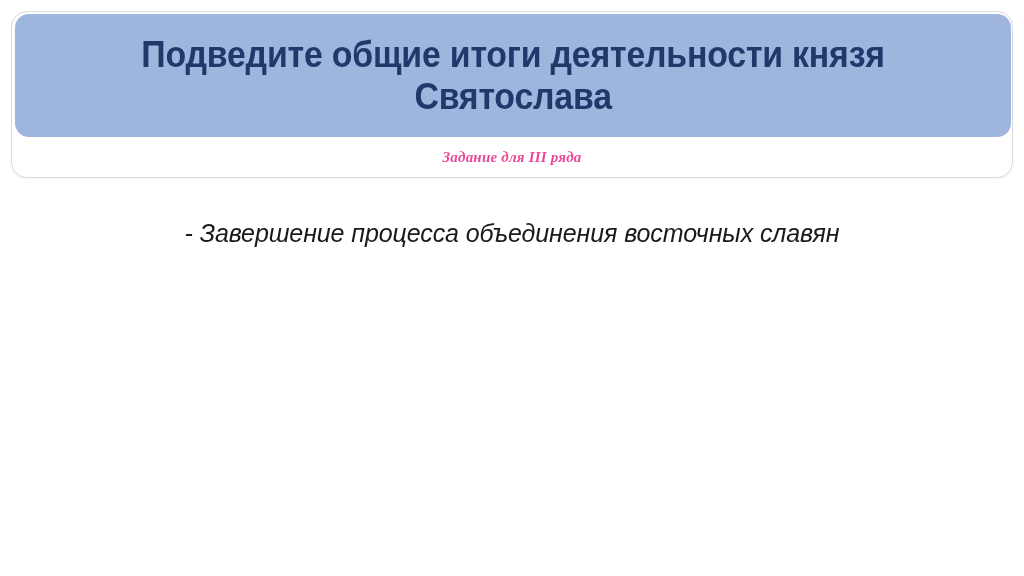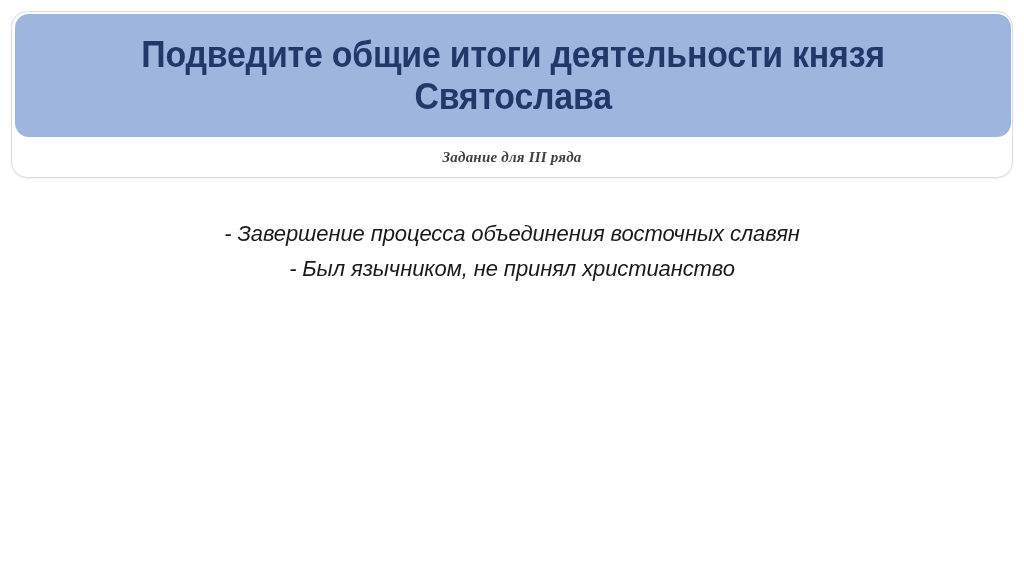--- a/index.html
+++ b/index.html
@@ -76,21 +76,21 @@
     top: 125px;
     width: 1000px;
     height: 40px;
     display: flex;
     align-items: center;
     justify-content: center;
   }
 
   .subtitle-text {
     margin: 0;
-    color: #404040;
+    color: #ec4899;
     font-family: "Liberation Serif", serif;
     font-weight: bold;
     font-style: italic;
     font-size: 15px;
     letter-spacing: 0.2px;
     text-align: center;
   }
 
   
   .body-block {
@@ -99,21 +99,21 @@
     top: 216px;
     width: 1024px;
     text-align: center;
   }
 
   .body-line {
     margin: 0;
     color: #1a1a1a;
     font-family: "Liberation Sans", sans-serif;
     font-style: italic;
-    font-size: 22px;
+    font-size: 25px;
     line-height: 35px;
     letter-spacing: -0.1px;
     white-space: nowrap;
   }
 </style>
 </head>
 <body>
 
 <div class="slide">
 
@@ -125,16 +125,15 @@
     </div>
 
     <div class="subtitle-area">
       <p class="subtitle-text">Задание для III ряда</p>
     </div>
 
   </div>
 
   <div class="body-block">
     <p class="body-line">- Завершение процесса объединения восточных славян</p>
-    <p class="body-line">- Был язычником, не принял христианство</p>
   </div>
 
 </div>
 
 </body></html>

